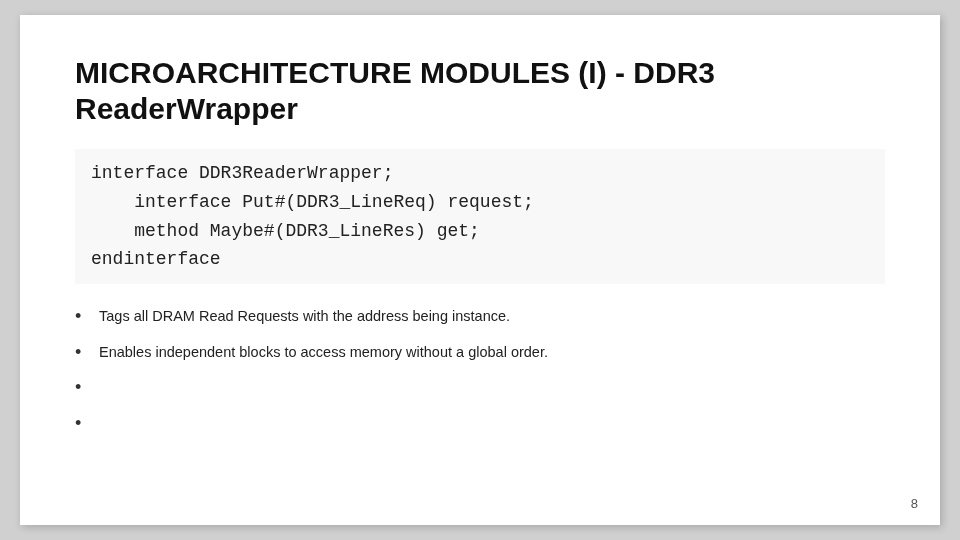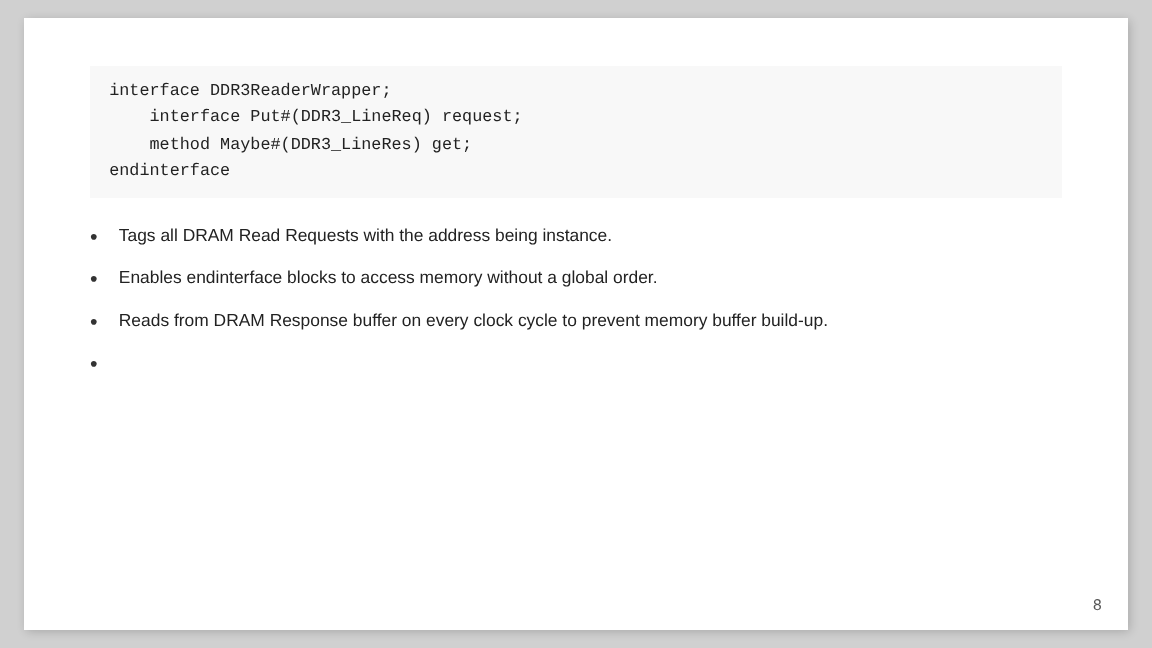--- a/index.html
+++ b/index.html
@@ -35,21 +35,21 @@
       color: #111111;
       line-height: 1.2;
       margin-bottom: 22px;
       font-family: Arial, Helvetica, sans-serif;
     }
 
     .code-block {
       background: #f8f8f8;
       border: none;
       font-family: 'Courier New', Courier, monospace;
-      font-size: 14px;
+      font-size: 18px;
       color: #222;
       line-height: 1.6;
       padding: 10px 16px;
       margin-bottom: 22px;
       white-space: pre;
     }
 
     .bullet-list {
       list-style: none;
       padding: 0;
@@ -79,38 +79,38 @@
       bottom: 14px;
       right: 22px;
       font-size: 13px;
       color: #555;
     }
   </style>
 </head>
 <body>
 
 <div class="slide">
+  <div class="slide-title">MICROARCHITECTURE MODULES (I) - DDR3 ReaderWrapper</div>
 
   <div class="code-block">interface DDR3ReaderWrapper;
     interface Put#(DDR3_LineReq) request;
     method Maybe#(DDR3_LineRes) get;
 endinterface</div>
 
   <ul class="bullet-list">
     <li>
       <span class="bullet-dot">•</span>
       <span>Tags all DRAM Read Requests with the address being instance.</span>
     </li>
     <li>
       <span class="bullet-dot">•</span>
-      <span>Enables endinterface blocks to access memory without a global order.</span>
+      <span>Enables independent blocks to access memory without a global order.</span>
     </li>
     <li>
       <span class="bullet-dot">•</span>
-      <span>Reads from DRAM Response buffer on every clock cycle to prevent memory buffer build-up.</span>
     </li>
     <li>
       <span class="bullet-dot">•</span>
     </li>
   </ul>
 
   <div class="page-number">8</div>
 </div>
 
 </body></html>

